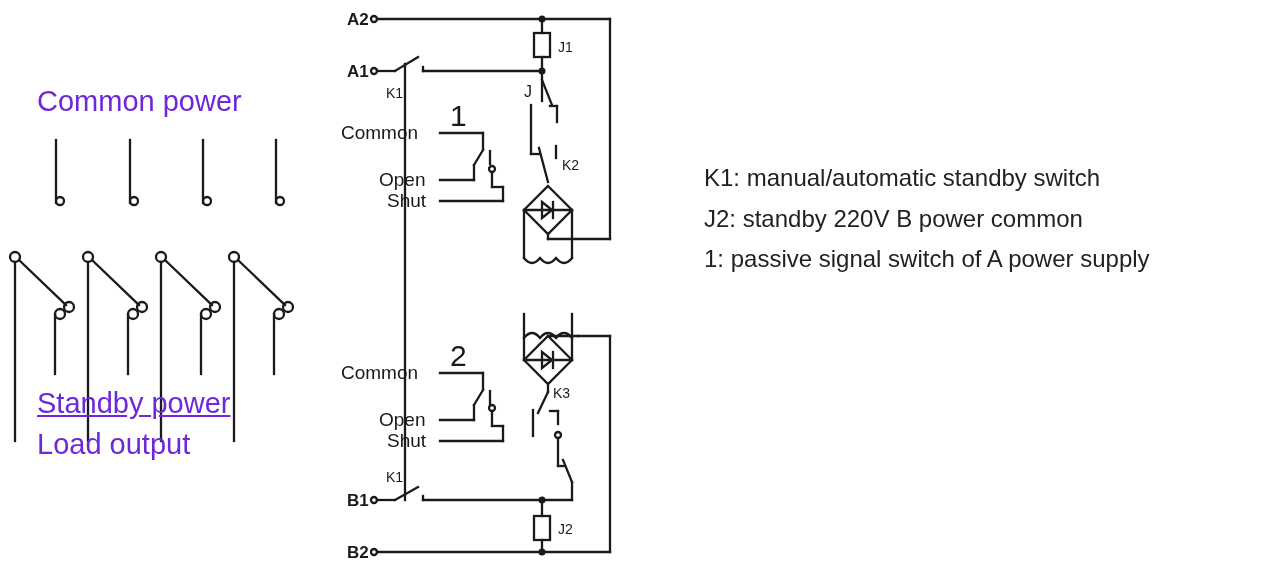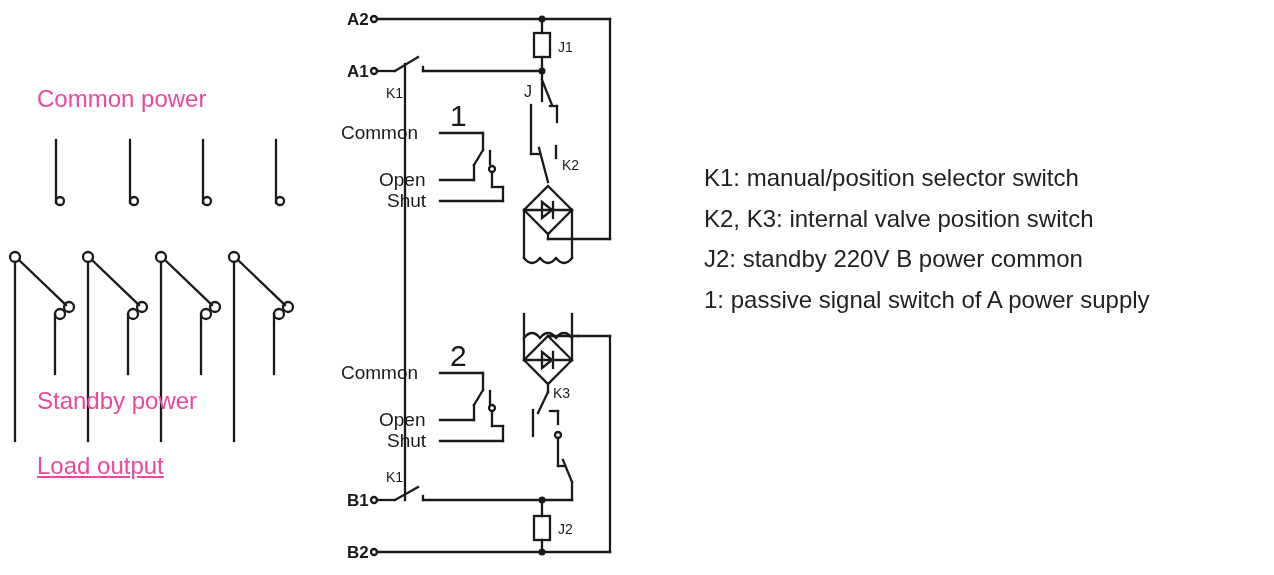--- a/index.html
+++ b/index.html
@@ -1,18 +1,18 @@
 <!DOCTYPE html>
 <html><head>
 <meta charset="utf-8">
 <style>
   html, body { margin: 0; padding: 0; background: #ffffff; }
   body { width: 1274px; height: 575px; position: relative; overflow: hidden;
          font-family: "Liberation Sans", sans-serif; color: #1a1a1a; }
-  .lbl { position: absolute; font-size: 24px; white-space: nowrap; color: #ec4899; }
+  .lbl { position: absolute; font-size: 29px; white-space: nowrap; color: #6d28d9; }
   .legend { position: absolute; left: 704px; top: 158px; }
   .legend div { font-size: 24px; line-height: 40.5px; white-space: nowrap; color: #222; }
   svg { position: absolute; left: 0; top: 0; }
   .w { stroke: #1a1a1a; stroke-width: 2.3; fill: none; stroke-linecap: square; }
   .t { font-family: "Liberation Sans Narrow", "Liberation Sans", sans-serif; fill: #1a1a1a; }
 </style>
 </head>
 <body>
 
 <svg width="1274" height="575">
@@ -181,21 +181,20 @@
   <text class="t" x="379" y="186" font-size="19">Open</text>
   <text class="t" x="387" y="207" font-size="19">Shut</text>
 
   <text class="t" x="450" y="366" font-size="30">2</text>
   <text class="t" x="341" y="379" font-size="19">Common</text>
   <text class="t" x="379" y="426" font-size="19">Open</text>
   <text class="t" x="387" y="447" font-size="19">Shut</text>
 </svg>
 
 <div class="lbl" style="left:37px; top:85px;">Common power</div>
-<div class="lbl" style="left:37px; top:387px;">Standby power</div>
-<div class="lbl" style="left:37px; top:452px;text-decoration:underline;">Load output</div>
+<div class="lbl" style="left:37px; top:387px;text-decoration:underline;">Standby power</div>
+<div class="lbl" style="left:37px; top:428px;">Load output</div>
 
 <div class="legend">
-  <div>K1: manual/position selector switch</div>
-  <div>K2, K3: internal valve position switch</div>
+  <div>K1: manual/automatic standby switch</div>
   <div>J2: standby 220V B power common</div>
   <div>1: passive signal switch of A power supply</div>
 </div>
 
 </body></html>

